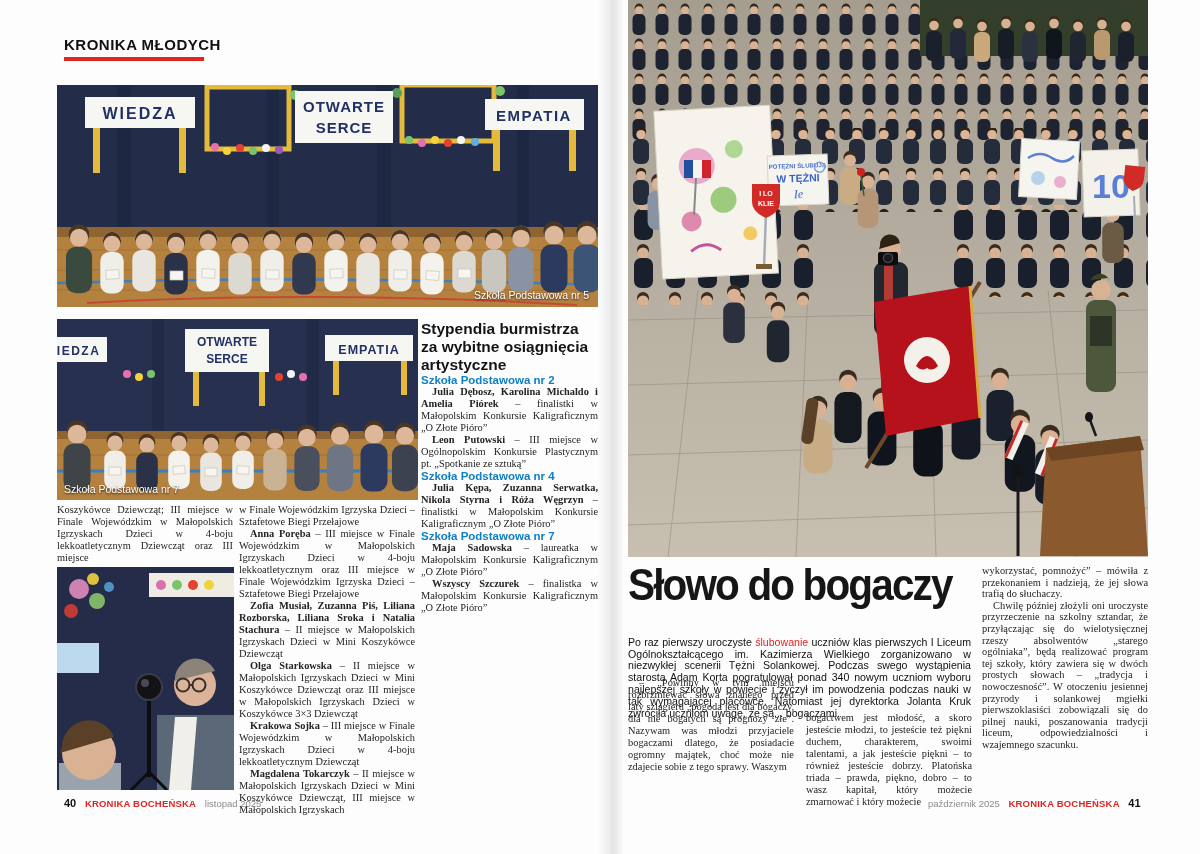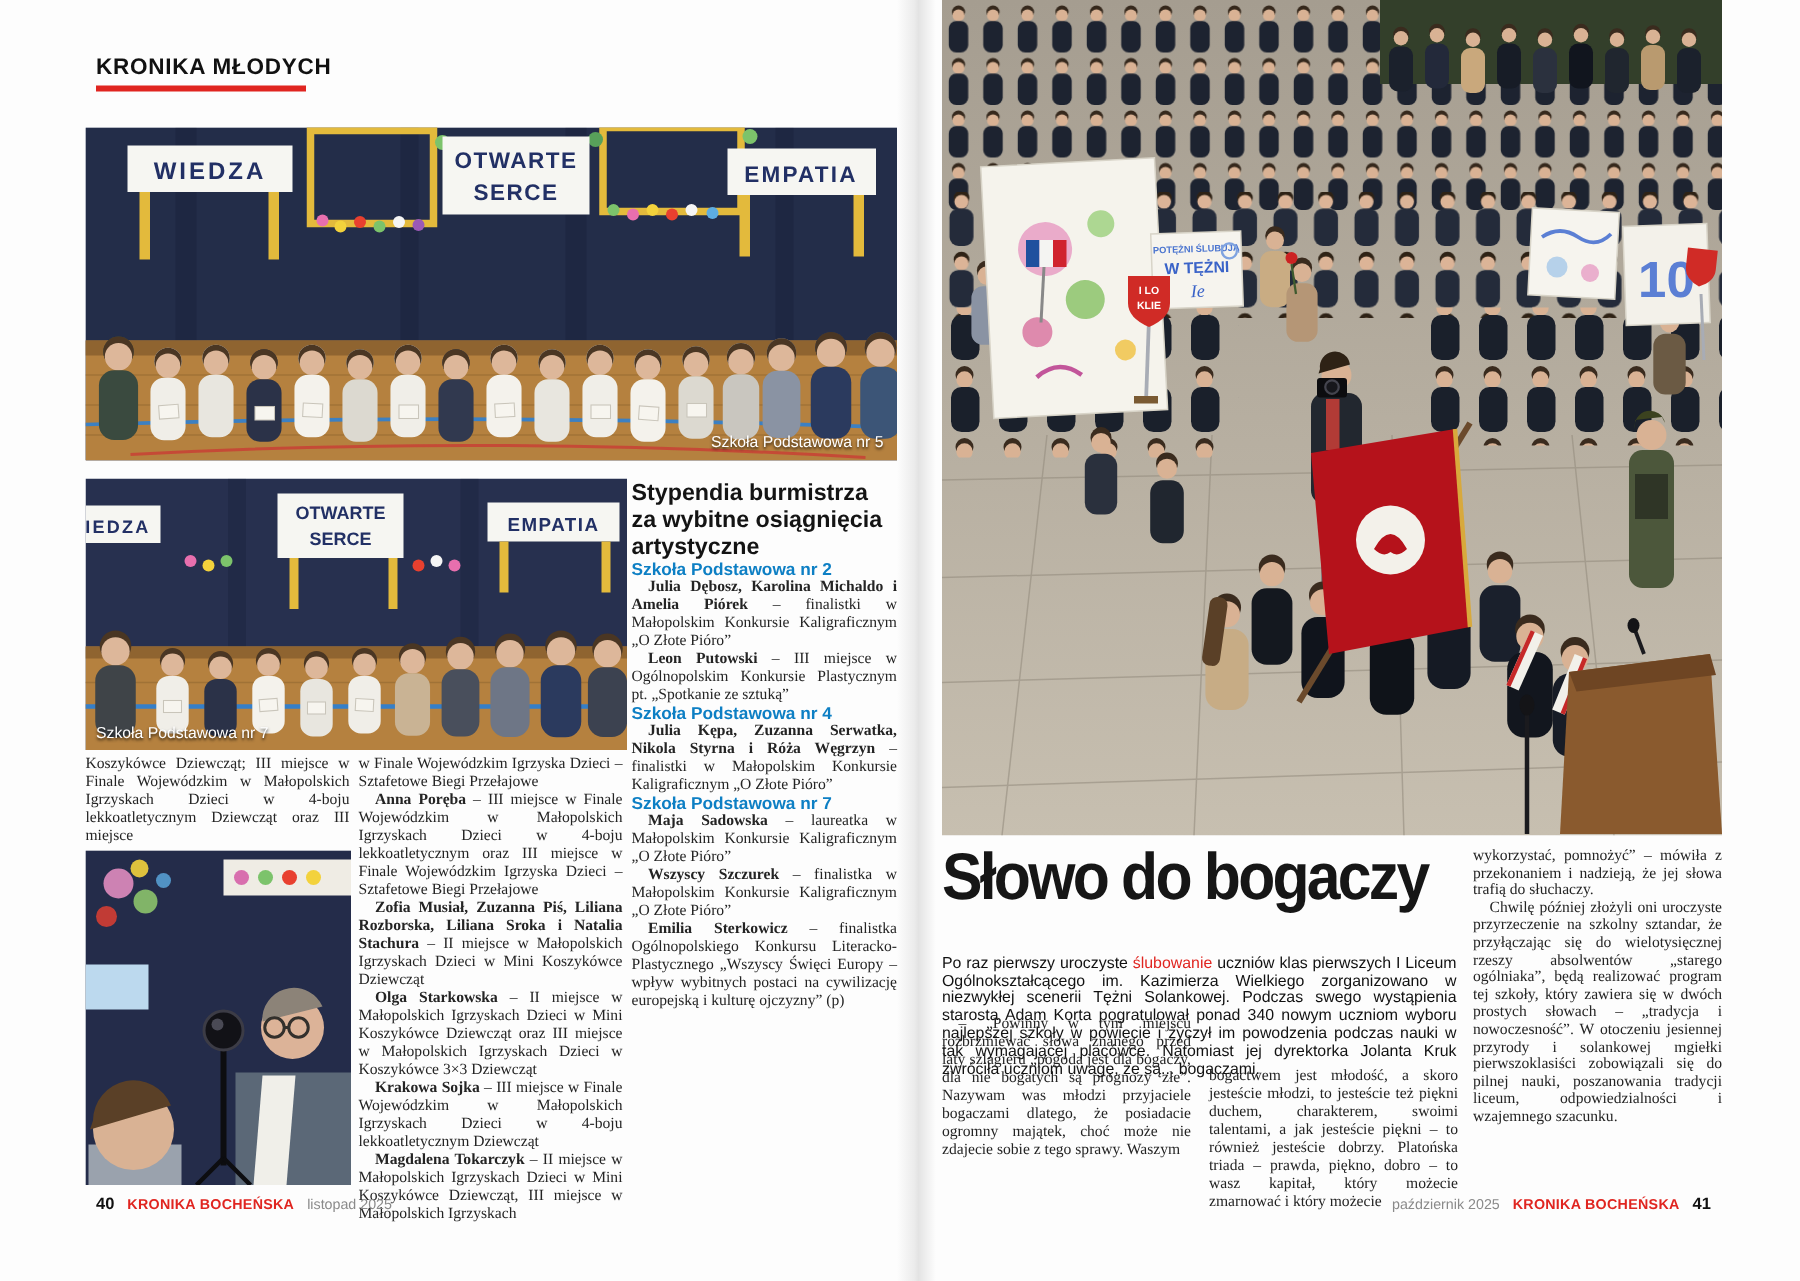--- a/index.html
+++ b/index.html
@@ -270,21 +270,20 @@
   <div class="col" style="left:421px;top:320px;width:177px;height:472px;">
     <p class="sec-h">Stypendia burmistrza za wybitne osiągnięcia artystyczne</p>
     <p class="school-h">Szkoła Podstawowa nr 2</p>
     <p><span class="nm">Julia Dębosz, Karolina Michaldo i Amelia Piórek</span><span> – finalistki w Małopolskim Konkursie Kaligraficznym „O Złote Pióro”</span></p>
     <p><span class="nm">Leon Putowski</span><span> – III miejsce w Ogólnopolskim Konkursie Plastycznym pt. „Spotkanie ze sztuką”</span></p>
     <p class="school-h">Szkoła Podstawowa nr 4</p>
     <p><span class="nm">Julia Kępa, Zuzanna Serwatka, Nikola Styrna i Róża Węgrzyn</span><span> – finalistki w Małopolskim Konkursie Kaligraficznym „O Złote Pióro”</span></p>
     <p class="school-h">Szkoła Podstawowa nr 7</p>
     <p><span class="nm">Maja Sadowska</span><span> – laureatka w Małopolskim Konkursie Kaligraficznym „O Złote Pióro”</span></p>
     <p><span class="nm">Wszyscy Szczurek</span><span> – finalistka w Małopolskim Konkursie Kaligraficznym „O Złote Pióro”</span></p>
-    <p><span class="nm">Emilia Sterkowicz</span><span> – finalistka Ogólnopolskiego Konkursu Literacko-Plastycznego „Wszyscy Święci Europy – wpływ wybitnych postaci na cywilizację europejską i kulturę ojczyzny” (p)</span></p>
   </div>
 
   <div class="footer footer-l">
     <span class="pageno">40</span><span class="fsep"></span>
     <span class="mag">KRONIKA BOCHEŃSKA</span><span class="fsep"></span>
     <span>listopad 2025</span>
   </div>
 
   <figure style="left:628px;top:0;width:520px;height:557px;">
     <svg width="520" height="557" viewBox="0 0 520 557">

